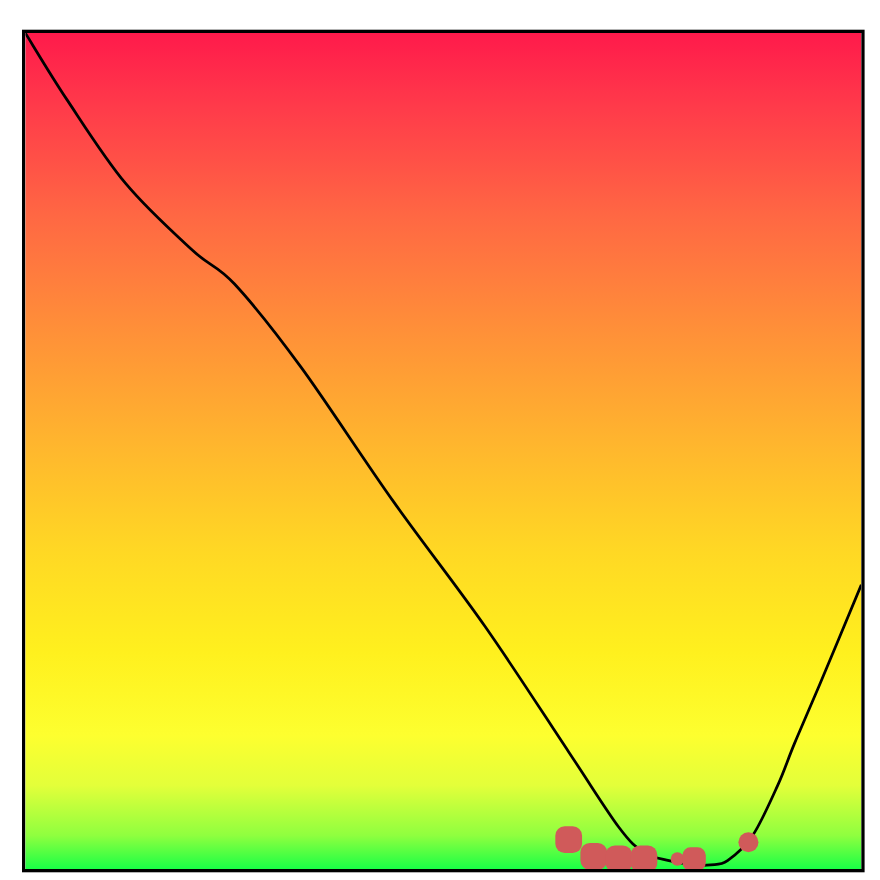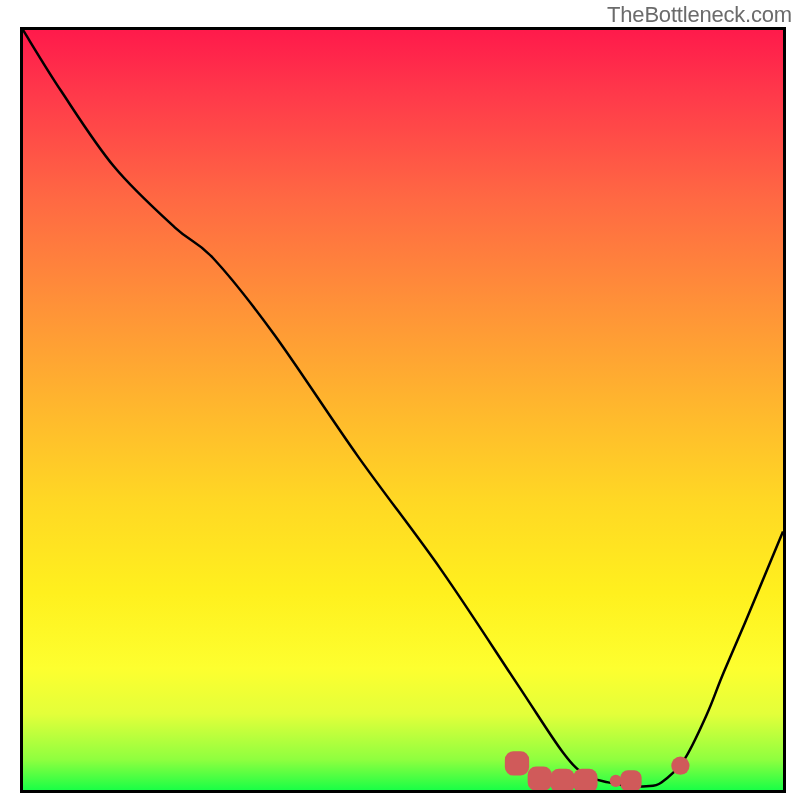--- a/index.html
+++ b/index.html
@@ -57,21 +57,20 @@
     inset: 0;
     width: 100%;
     height: 100%;
   }
 </style>
 </head>
 <body>
 
 <div class="canvas">
 
-  <div class="watermark">TheBottleneck.com</div>
 
   <div class="plot-area">
     <div class="gradient"></div>
 
     <svg class="curve" viewBox="0 0 760 760" preserveAspectRatio="none">
       <g>
         <path id="curve-path" fill="none" stroke="#000" stroke-width="2.5" d="M 0 0 C 6.333333333333333 10.133333333333326 22.799999999999997 37.99999999999994 38 60.799999999999955 C 53.2 83.59999999999997 72.2 114.00000000000006 91.2 136.80000000000007 C 110.2 159.60000000000008 135.53333333333333 182.40000000000003 152 197.60000000000002 C 168.46666666666667 212.8 173.53333333333333 210.26666666666668 190 228 C 206.46666666666667 245.73333333333332 226.73333333333335 271.06666666666666 250.8 304 C 274.8666666666667 336.93333333333334 306.5333333333333 386.33333333333337 334.4 425.6 C 362.26666666666665 464.8666666666667 391.40000000000003 501.6 418.00000000000006 539.6 C 444.6000000000001 577.6 473.73333333333335 623.2 494 653.6 C 514.2666666666667 684 528.2 706.8 539.6 722 C 551 737.2 554.8 739.7333333333333 562.4 744.8 C 570 749.8666666666666 577.6 750.5 585.2 752.4 C 592.8000000000001 754.3 601.6666666666667 755.5666666666667 608 756.2 C 614.3333333333333 756.8333333333334 618.1333333333332 756.8333333333334 623.1999999999999 756.2 C 628.2666666666667 755.5666666666667 632.0666666666666 756.8333333333333 638.4 752.4 C 644.7333333333333 747.9666666666667 653.6 741 661.2 729.6 C 668.8000000000001 718.2 677.6666666666666 697.9333333333334 684 684 C 690.3333333333334 670.0666666666666 692.8666666666667 661.2 699.2 646 C 705.5333333333334 630.8 711.8666666666667 616.8666666666667 722 592.8 C 732.1333333333333 568.7333333333332 753.6666666666666 516.8 760 501.59999999999997"></path>
       </g>
       <g id="markers">
           <rect x="481.84" y="721.24" width="24.32" height="24.32" rx="8.511999999999999" fill="#d05a5a"></rect>

